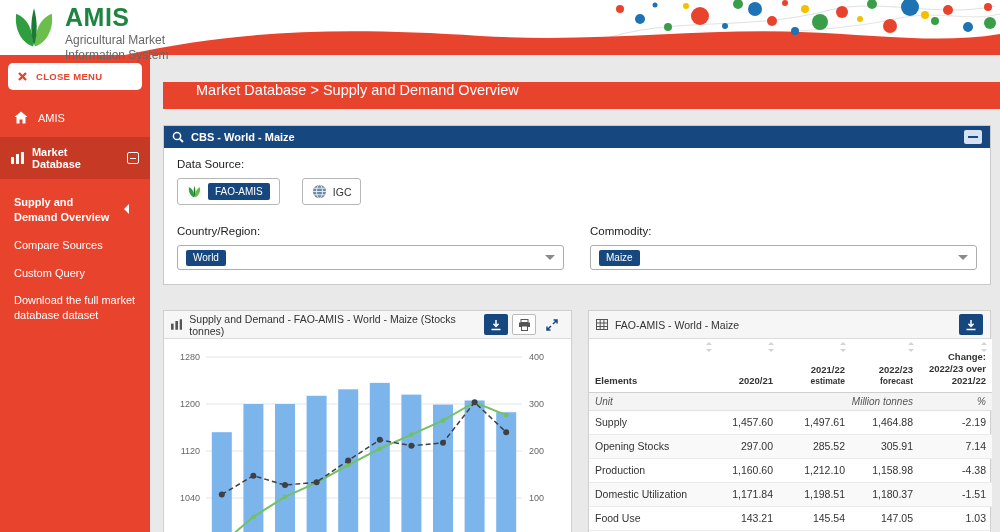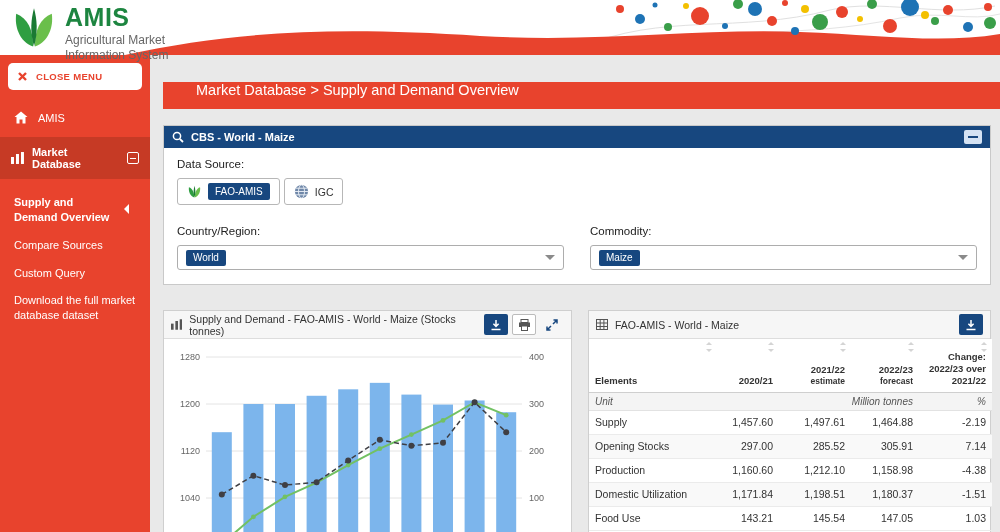--- a/index.html
+++ b/index.html
@@ -30,21 +30,21 @@
   .main { position:absolute; left:150px; top:55px; right:0; bottom:0; background:var(--page-bg,#e9e9e9); }
   .crumb { position:absolute; left:13px; right:0; top:27px; height:27px; background:var(--brand-red,#e8432d); color:#fff; font-size:14.5px; display:flex; align-items:flex-start; padding-left:33px; }
 
   
   .cbs { position:absolute; left:13px; top:70px; width:828px; height:160px; background:#fff; border:1px solid #c9c9c9; }
   .cbs-head { height:22px; background:var(--navy,#17477f); color:#fff; display:flex; align-items:center; gap:7px; padding:0 8px; font-size:11px; font-weight:bold; }
   .cbs-min { margin-left:auto; width:18px; height:14px; background:#d4e2f3; border-radius:2px; position:relative; cursor:pointer; }
   .cbs-min::after { content:""; position:absolute; left:4px; right:4px; top:6px; height:2px; background:var(--navy,#17477f); }
   .cbs-body { padding:10px 13px; }
   .field-label { font-size:11.5px; color:#222; margin-bottom:8px; }
-  .src-row { display:flex; gap:4px; }
+  .src-row { display:flex; gap:22px; }
   .src-btn { display:flex; align-items:center; gap:6px; background:#fff; border:1px solid #b7b7b7; border-radius:3px; height:27px; padding:0 9px; font-size:10.5px; cursor:pointer; color:#333; font-family:inherit; }
   .chip { background:var(--navy,#17477f); color:#fff; border-radius:2px; padding:3px 7px; font-size:10px; }
   .fields { display:flex; gap:26px; margin-top:20px; }
   .field { flex:1; }
   .select { height:25px; border:1px solid #adadad; border-radius:3px; background:#fff; display:flex; align-items:center; padding:0 8px; cursor:pointer; }
   .tag { background:var(--navy,#17477f); color:#fff; font-size:10px; padding:2.5px 7px; border-radius:2px; }
   .caret { margin-left:auto; width:0; height:0; border:5px solid transparent; border-top-color:#8a8a8a; border-bottom:0; }
 
   
   .card { position:absolute; top:255px; background:#fff; border:1px solid #cfcfcf; }

